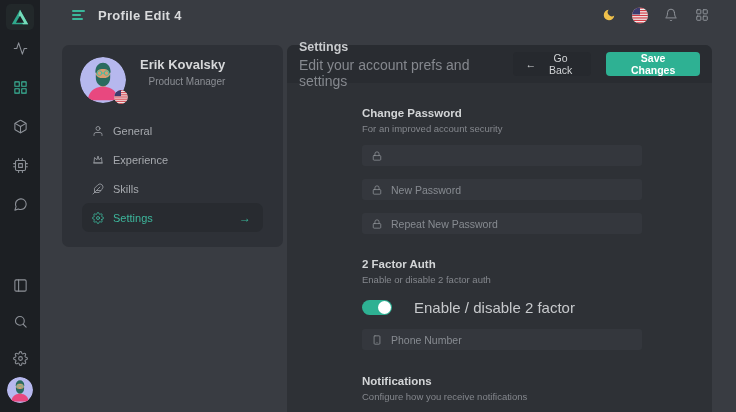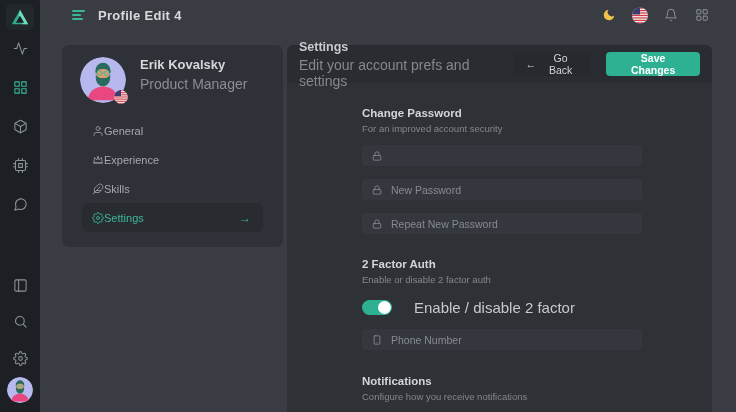--- a/index.html
+++ b/index.html
@@ -25,25 +25,25 @@
   .tb-ic svg.stroke { width:14px; height:14px; stroke:#90949a; stroke-width:1.7; fill:none; stroke-linecap:round; stroke-linejoin:round; }
 
   
   .ppanel { position:absolute; left:62px; top:45px; width:221px; height:202px; background:#2e3137; border-radius:7px; }
   .pp-head { position:relative; padding:12px 0 0 18px; display:flex; }
   .pp-avatar { position:relative; width:46px; height:46px; flex:0 0 46px; }
   .pp-avatar .av { width:46px; height:46px; border-radius:50%; overflow:hidden; display:block; }
   .flag-badge { position:absolute; right:-2px; bottom:-1px; width:14px; height:14px; border-radius:50%; overflow:hidden; }
   .pp-meta { margin:0 0 0 14px; }
   .pp-name { font-size:13px; font-weight:bold; color:#d6d7d9; }
-  .pp-role { font-size:14px; color:#8b8e94; margin-top:4px;text-align:right; }
+  .pp-role { font-size:10px; color:#8b8e94; margin-top:4px;text-align:right; }
   .pp-menu { position:absolute; left:20px; right:20px; top:71px; }
   .mi { height:29px; display:flex; align-items:center; padding:0 12px 0 10px; border-radius:7px; cursor:pointer; color:#a6a9ae; }
   .mi svg { width:12px; height:12px; stroke:#9a9da3; stroke-width:1.7; fill:none; stroke-linecap:round; stroke-linejoin:round; }
-  .mi .mi-label { font-size:11px; margin-left:0; }
+  .mi .mi-label { font-size:11px; margin-left:9px; }
   .mi.active { background:#282b30; color:#3db79c; }
   .mi.active svg { stroke:#3db79c; }
   .mi .mi-arrow { margin-left:auto; color:#3ab79a; font-size:12px; line-height:1; }
 
   
   .spanel { position:absolute; left:287px; top:45px; width:425px; height:367px; background:#2e3136; border-radius:7px 7px 0 0; }
   .sp-head { height:38px; background:#292c31; border-radius:7px 7px 0 0; display:flex; align-items:center; padding:0 12px; }
   .sp-title { font-size:12.5px; font-weight:bold; color:#c9cbce; }
   .sp-sub { font-size:14px; color:#85888e; margin-top:3px; }
   .sp-actions { margin-left:auto; display:flex; gap:15px; }

